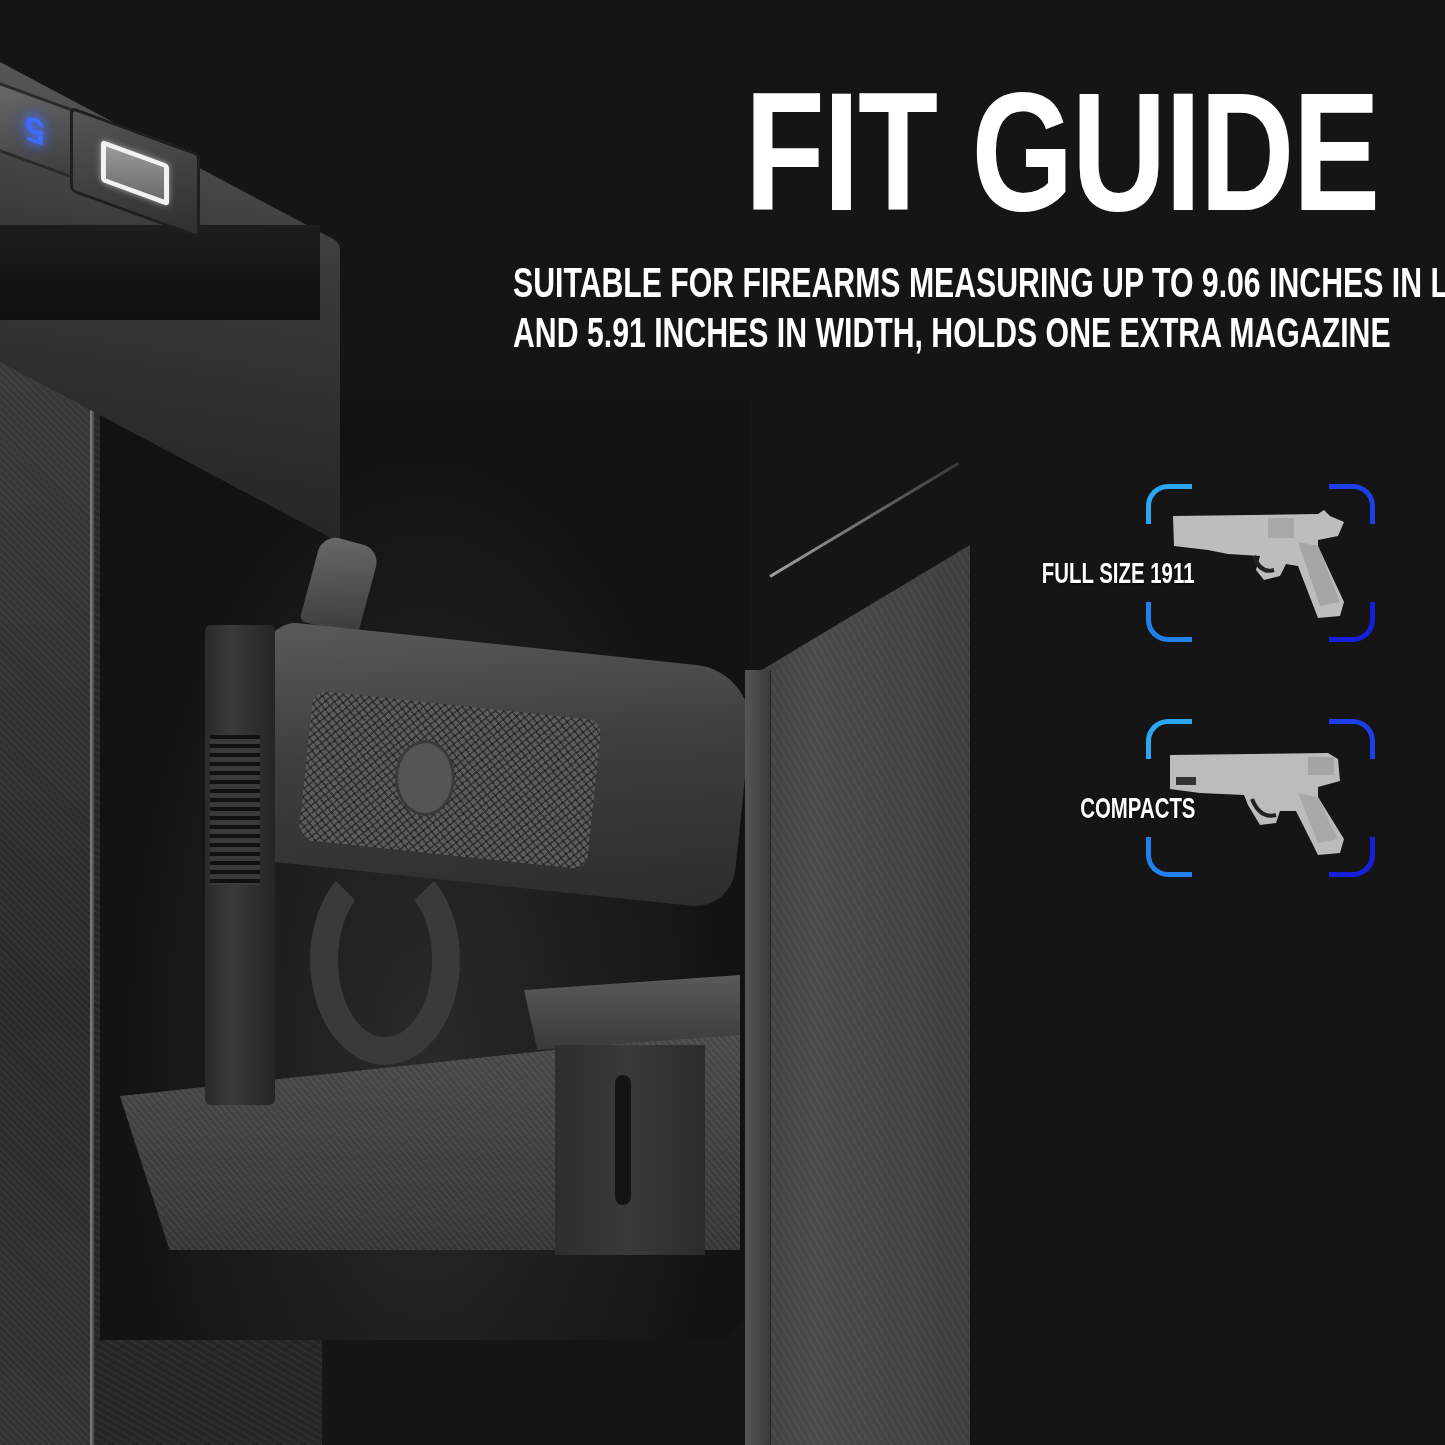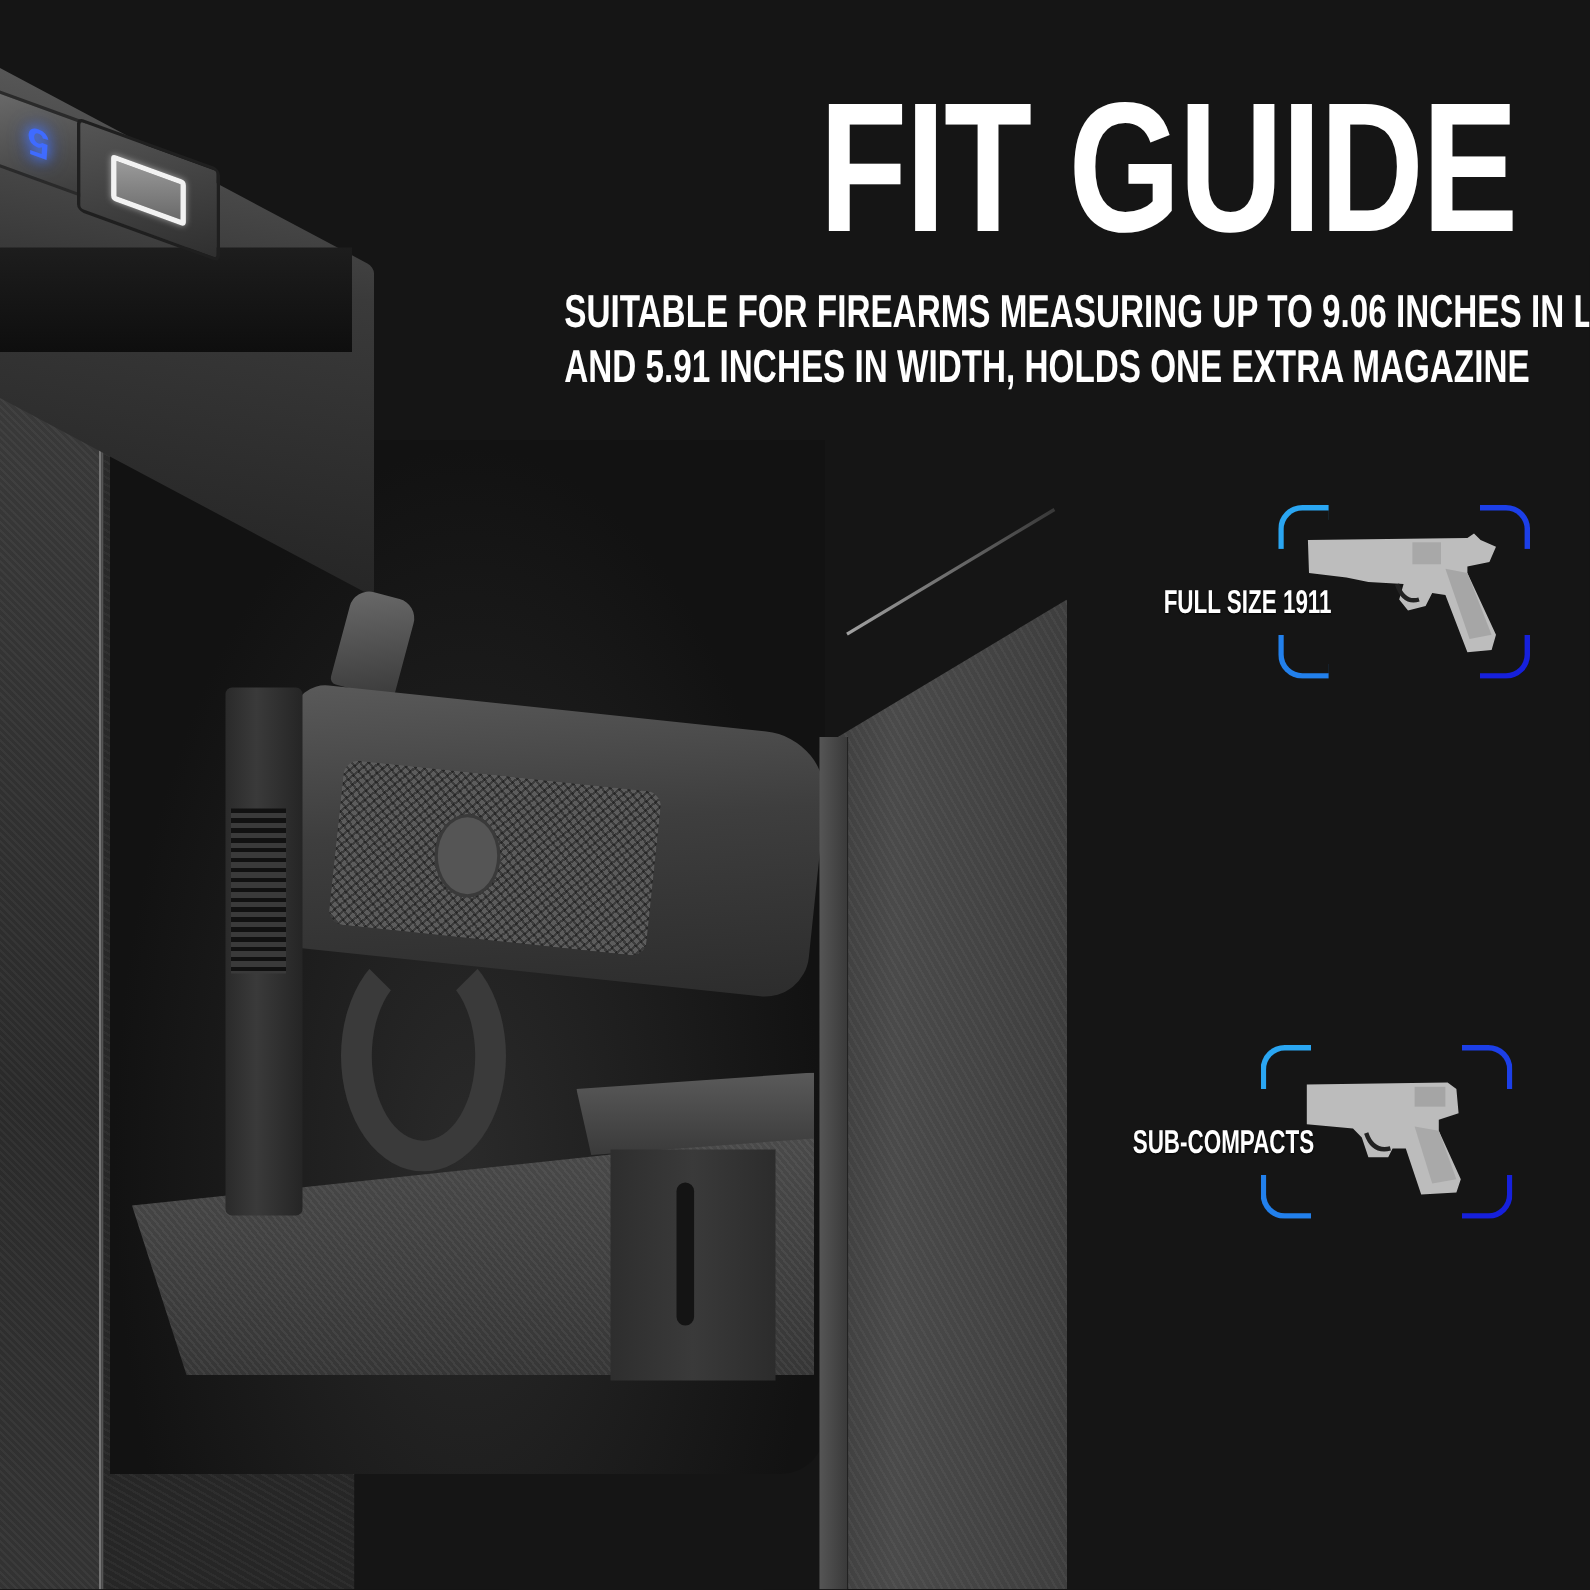--- a/index.html
+++ b/index.html
@@ -236,44 +236,45 @@
     <div class="safe-door-edge"></div>
     <div class="safe-door-highlight"></div>
   </div>
 
   <h1 class="page-title">FIT GUIDE</h1>
   <div class="subtitle">
     <div>SUITABLE FOR FIREARMS MEASURING UP TO 9.06 INCHES IN LENGTH</div>
     <div>AND 5.91 INCHES IN WIDTH, HOLDS ONE EXTRA MAGAZINE</div>
   </div>
 
-  <div class="fit-item" style="top:453px;margin-left:16px;">
+  <div class="fit-item" style="top:478px;">
     <span class="bracket tl" style="border-color:#2aa6f2;"></span>
     <span class="bracket tr" style="border-color:#1c3fe8;"></span>
     <span class="bracket bl" style="border-color:#2280ec;"></span>
     <span class="bracket br" style="border-color:#1620dc;"></span>
     <svg class="gun-silhouette" viewBox="0 0 200 120">
       <path d="M5 10 L150 8 L156 4 L162 10 L176 16 L170 30 L150 34 L150 40 L176 96 L172 110 L150 112 L130 60 L118 58 L112 70 L96 74 L88 64 L92 50 L60 48 L40 44 L6 40 Z" fill="#bdbdbd"></path>
       <path d="M130 36 L150 40 L172 96 L152 100 Z" fill="#a6a6a6"></path>
       <rect x="100" y="12" width="26" height="20" fill="#a8a8a8"></rect>
       <path d="M86 50 Q92 68 106 64" stroke="#222" stroke-width="4" fill="none"></path>
     </svg>
     <span class="fit-item-label">FULL SIZE 1911</span>
   </div>
 
-
-  <div class="fit-item" style="top:944px;">
+  <div class="fit-item" style="top:713px;">
     <span class="bracket tl" style="border-color:#2aa6f2;"></span>
     <span class="bracket tr" style="border-color:#1c3fe8;"></span>
     <span class="bracket bl" style="border-color:#2280ec;"></span>
     <span class="bracket br" style="border-color:#1620dc;"></span>
     <svg class="gun-silhouette" viewBox="0 0 200 120">
-      <path d="M20 14 L148 12 L156 18 L158 40 L140 46 L140 56 L160 100 L156 112 L124 114 L110 72 L98 72 L94 80 L76 80 L70 62 L62 54 L20 50 Z" fill="#bcbcbc"></path>
-      <path d="M118 52 L140 56 L156 100 L134 104 Z" fill="#a9a9a9"></path>
-      <rect x="118" y="16" width="28" height="18" fill="#a5a5a5"></rect>
-      <path d="M74 58 Q80 76 96 72" stroke="#222" stroke-width="4" fill="none"></path>
+      <path d="M2 14 L160 12 L170 18 L172 40 L150 46 L150 56 L176 98 L172 112 L150 114 L128 70 L112 70 L108 82 L92 84 L80 64 L76 54 L32 52 L2 48 Z" fill="#bcbcbc"></path>
+      <path d="M8 36 L28 36 L28 44 L8 44 Z" fill="#333"></path>
+      <path d="M130 52 L150 56 L170 98 L150 102 Z" fill="#a9a9a9"></path>
+      <rect x="140" y="16" width="26" height="18" fill="#a5a5a5"></rect>
+      <path d="M84 58 Q92 78 108 74" stroke="#222" stroke-width="4" fill="none"></path>
     </svg>
-    <span class="fit-item-label">SUB-COMPACTS</span>
-  </div>
+    <span class="fit-item-label">COMPACTS</span>
+  </div>
+
 
 
 
 </div>
 
 </body></html>

